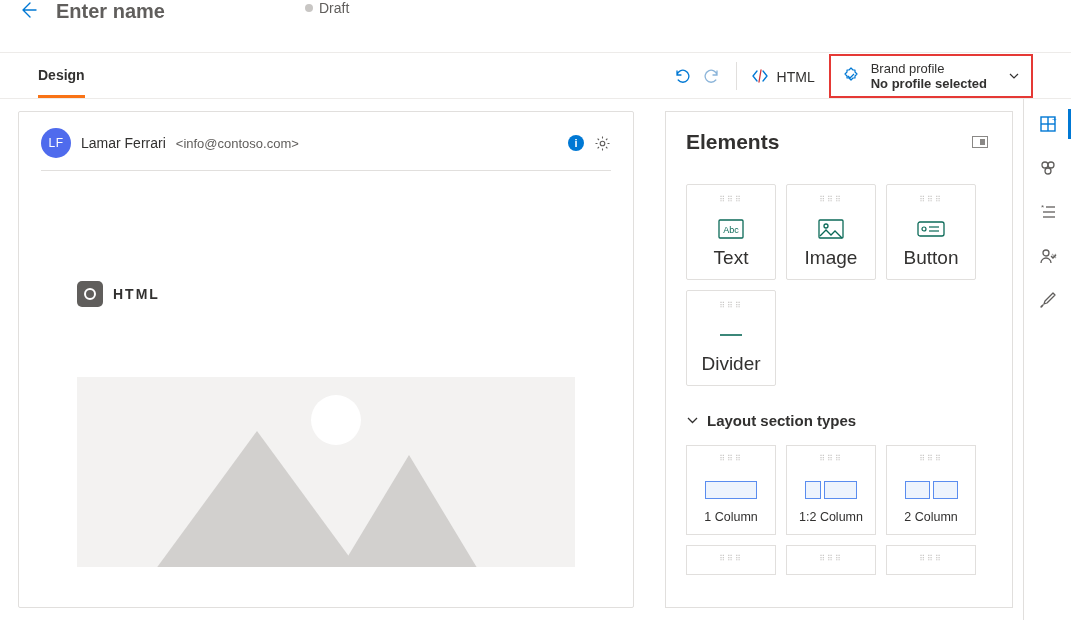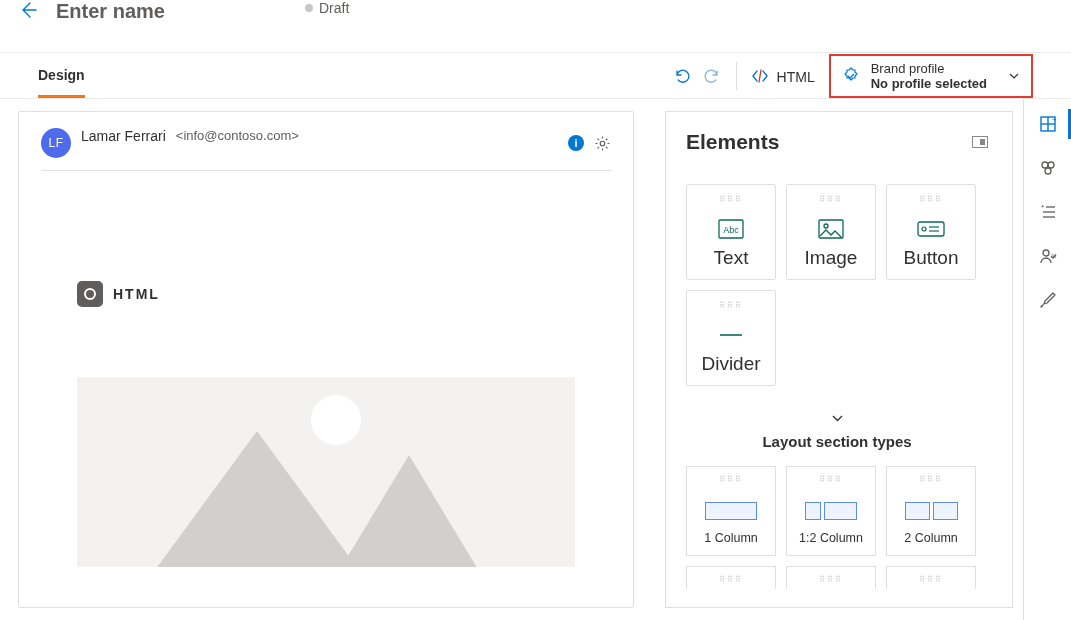--- a/index.html
+++ b/index.html
@@ -29,21 +29,21 @@
     .html-toggle { display:flex; align-items:flex-end; gap:8px; cursor:pointer; color:#323130; }
     .brand-profile { display: flex; align-items: center; gap: 10px; border: 2px solid #e53935; padding: 5px 10px; cursor: pointer; }
     .brand-text .t1 { font-size: 13px; }
     .brand-text .t2 { font-weight: 600; font-size: 13px; }
 
     
     .workarea { display: flex; height: 521px; }
     .canvas-col { flex: 1; padding: 12px 0 12px 18px; }
     .canvas { width: 616px; height: 497px; border: 1px solid #e1dfdd; border-radius: 2px; overflow-y: auto; padding: 16px 22px; position:relative; }
     .canvas::-webkit-scrollbar{ width:8px; } .canvas::-webkit-scrollbar-thumb{ background:#c8c6c4; border-radius:4px;} 
-    .sender-row { display:flex; gap:10px; padding-bottom:12px; border-bottom:1px solid #e1dfdd; }
+    .sender-row { display:flex; align-items:center; gap:10px; padding-bottom:12px; border-bottom:1px solid #e1dfdd; }
     .avatar { width:30px; height:30px; border-radius:50%; background:#4f6bed; color:#fff; font-size:12px; display:flex; align-items:center; justify-content:center; letter-spacing:0.5px; }
     .sender-name { font-weight:400; }
     .sender-email { color:#605e5c; font-size:13px; }
     .sender-right { margin-left:auto; display:flex; gap:10px; align-items:center; }
     .info-dot { width:16px;height:16px;border-radius:50%;background:#0078d4;color:#fff;font-size:11px; display:flex;align-items:center;justify-content:center; font-weight:bold; cursor:pointer;}
     .gear-mini { color:#605e5c; cursor:pointer; }
     .subject-row { padding-top:10px; font-size:14px; }
     .subject-label { color:#323130; }
     .subject-link { color:#0078d4; cursor:pointer; }
     .logo-block { margin-top:110px; display:flex; align-items:center; gap:10px; margin-left:36px;}
@@ -61,21 +61,21 @@
     .scroll-inner{ height:100%; overflow-y:auto; padding-right:4px;}
     .scroll-inner::-webkit-scrollbar{width:8px;} .scroll-inner::-webkit-scrollbar-thumb{background:#c8c6c4;border-radius:4px;}
     .elements-title { font-size:21px; font-weight:600; margin-bottom:4px; display:flex; align-items:center; justify-content:space-between;}
     .expand-icon { border:1px solid #8a8886; width:16px;height:12px; position:relative; cursor:pointer;}
     .expand-icon::after{content:'';position:absolute;right:2px;top:2px;bottom:2px;width:5px;background:#8a8886;}
     .elem-grid { display:flex; flex-wrap:wrap; gap:10px; margin-top:30px; }
     .elem-card { width:90px; height:96px; border:1px solid #e1dfdd; border-radius:2px; display:flex; flex-direction:column; align-items:center; padding-top:10px; cursor:grab;}
     .grip { color:#c8c6c4; font-size:8px; letter-spacing:2px; margin-bottom:12px;}
     .elem-icon { height:26px; display:flex; align-items:center; justify-content:center; color:#0b6a58; }
     .elem-label { margin-top:auto; margin-bottom:10px; font-size:19px; color:#323130;}
-    .section-header { display:flex; align-items:center; gap:8px; margin-top:26px; font-size:15px; font-weight:600;flex-direction:column;}
+    .section-header { display:flex; align-items:center; gap:8px; margin-top:26px; font-size:15px; font-weight:600;}
     .layout-grid { display:flex; gap:10px; margin-top:16px; flex-wrap:wrap;}
     .layout-card { width:90px; height:90px; border:1px solid #e1dfdd; display:flex; flex-direction:column; align-items:center; padding-top:8px; cursor:grab;}
     .col-boxes{ display:flex; gap:3px; margin-top:6px;}
     .colbox{ height:18px; border:1px solid #5b8def; background:#eef4fd;}
     .layout-label{margin-top:auto; margin-bottom:10px; font-size:12.5px;}
 
     .siderail { width:48px; border-left:1px solid #e1dfdd; display:flex; flex-direction:column; align-items:center; padding-top:16px; gap:26px;}
     .siderail .rail-item{ color:#605e5c; cursor:pointer; position:relative; width:100%; display:flex; justify-content:center;}
     .siderail .rail-item.active::after { content:''; position:absolute; right:0; top:-6px; bottom:-6px; width:3px; background:#0078d4;}
     .siderail .rail-item.active { color:#0078d4; }

